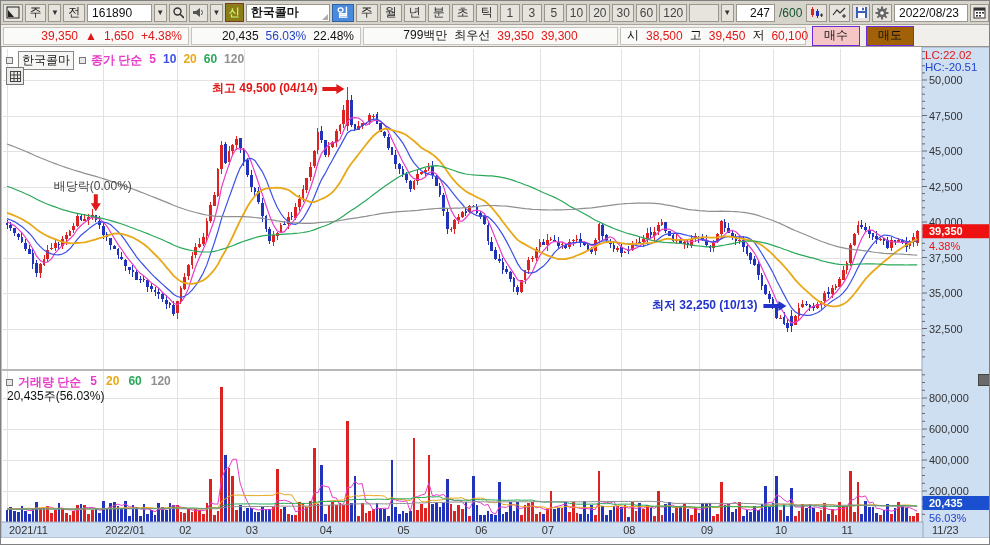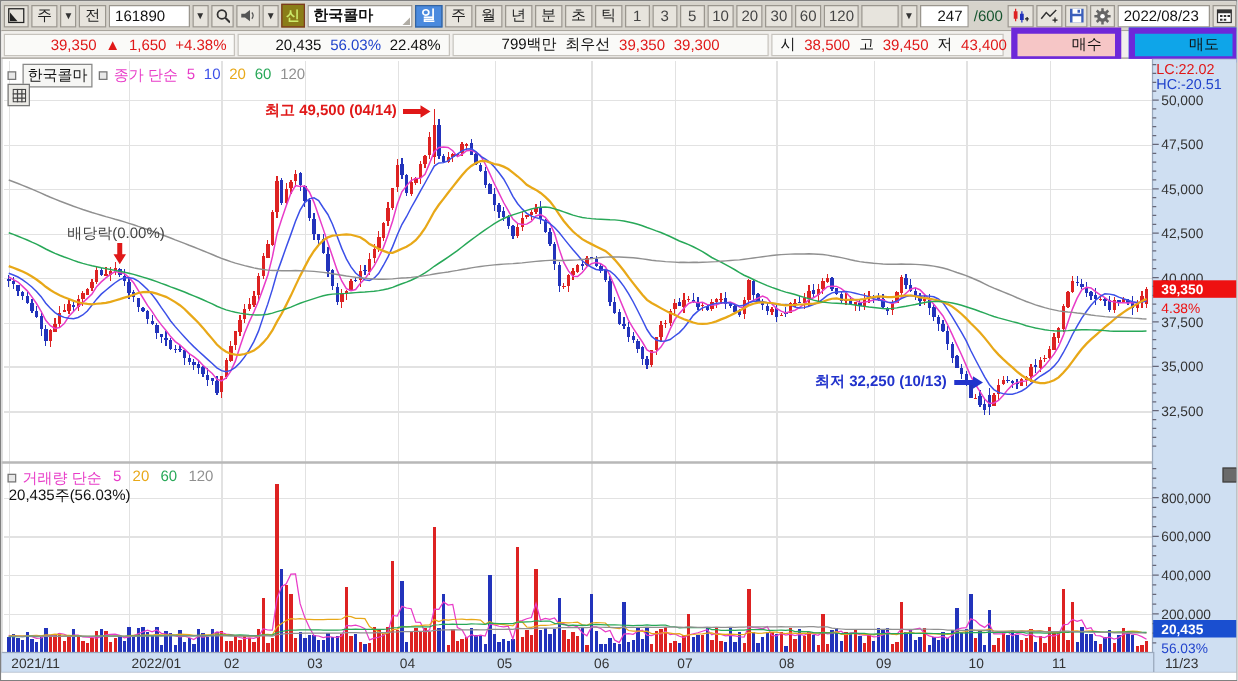--- a/index.html
+++ b/index.html
@@ -22,30 +22,30 @@
   .grip{position:absolute;right:1px;bottom:1px;width:0;height:0;
         border-left:6px solid transparent;border-bottom:6px solid #b0aca4;}
   .lbl{font-size:12px;color:#14532d;padding:0 2px;white-space:nowrap;}
   
   .qb{position:absolute;top:24px;left:0;width:990px;height:22px;background:#f1efec;
       border-bottom:1px solid #9a968e;display:flex;align-items:center;font-size:12px;box-sizing:border-box;}
   .qg{height:18px;border:1px solid #c6c3bd;background:#fafaf8;display:flex;align-items:center;
       margin-left:2px;padding:0 6px;gap:7px;box-sizing:border-box;white-space:nowrap;}
   .red{color:#e01818;} .blue{color:#2244cc;} .blk{color:#111;}
   .rt{text-align:right;display:inline-block;}
-  .trade-btn{width:46px;height:18px;border:5px solid #6d28d9;display:flex;align-items:center;
-      justify-content:center;font-size:12px;color:#111;margin-left:6px;padding-left:32px;}
-  .buy{background:#f6c6c6;} .sell{background:#0ea5e9;}
+  .trade-btn{width:46px;height:18px;border:1px solid #6d28d9;display:flex;align-items:center;
+      justify-content:center;font-size:12px;color:#111;margin-left:6px;}
+  .buy{background:#f6c6c6;} .sell{background:#a16207;}
   
   #chartwrap{position:absolute;top:46px;left:0;width:990px;height:499px;}
   #chart{position:absolute;top:0;left:0;}
   .overlay{position:absolute;display:flex;align-items:center;gap:5px;font-size:12px;z-index:5;}
   .chipbox{border:1px solid #888;background:#f6f6f4;padding:0 3px;font-size:12px;color:#111;}
   .sq{width:5px;height:5px;border:1px solid #777;background:#e8e8e8;display:inline-block;}
-  .legend-item{font-weight:normal;}
+  .legend-item{font-weight:bold;}
   .gridbtn{position:absolute;left:5px;top:20px;width:16px;height:16px;background:#ecebe7;
       border:1px solid #777;z-index:5;display:flex;align-items:center;justify-content:center;}
   .volreadout{position:absolute;left:6px;font-size:12px;color:#111;z-index:5;}
   .paneicon{position:absolute;width:10px;height:10px;background:#6a6a6a;border:1px solid #444;z-index:5;}
 </style>
 </head>
 <body>
 
 <div id="app">
 
@@ -170,21 +170,21 @@
       <span class="blk">최우선</span>
       <span class="red rt">39,350</span>
       <span class="red rt">39,300</span>
     </div>
     <div class="qg" style="width:186px">
       <span class="blk">시</span>
       <span class="red rt">38,500</span>
       <span class="blk">고</span>
       <span class="red rt">39,450</span>
       <span class="blk">저</span>
-      <span class="red rt">43,400</span>
+      <span class="red rt">60,100</span>
     </div>
     <div class="trade-btn buy">매수</div>
     <div class="trade-btn sell">매도</div>
   </div>
 
   <div id="chartwrap">
     <svg id="chart" width="990" height="499">
         <rect x="0" y="0" width="990" height="499" fill="#ffffff"></rect>
         <g stroke="#e2e2e2" stroke-width="1" shape-rendering="crispEdges">
           <line x1="6.5" y1="2" x2="6.5" y2="475" stroke="#e2e2e2"></line>

